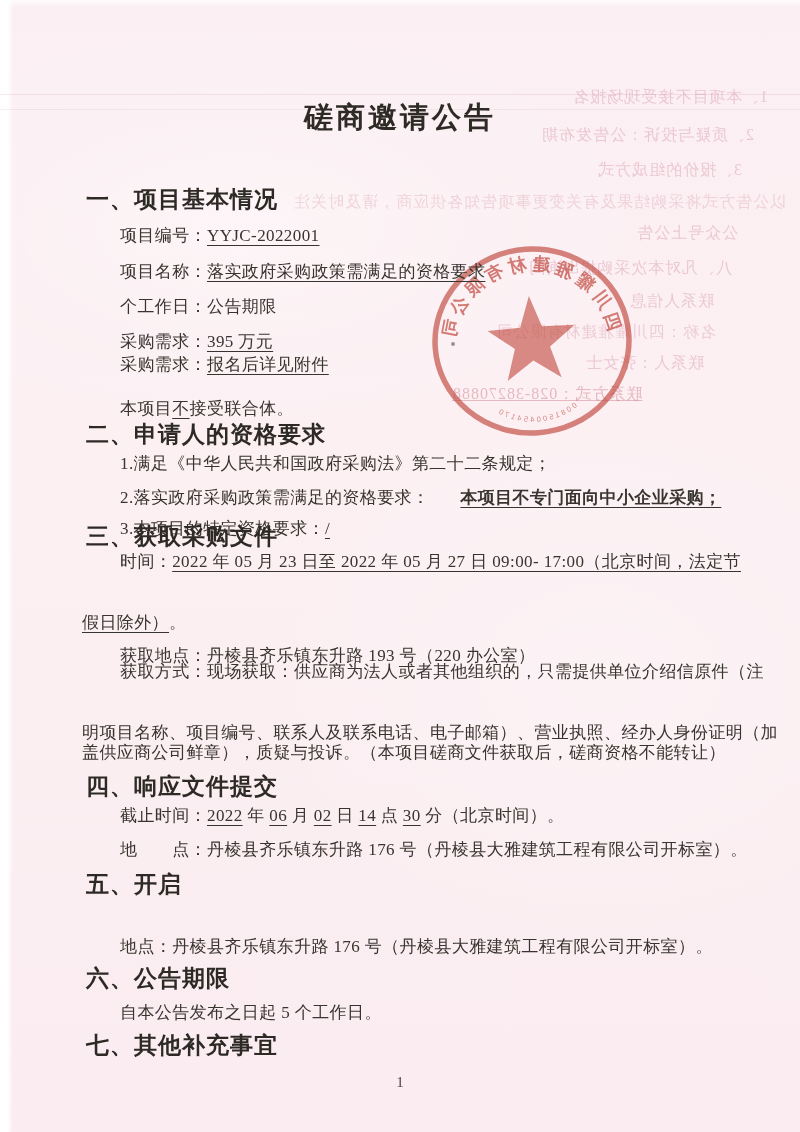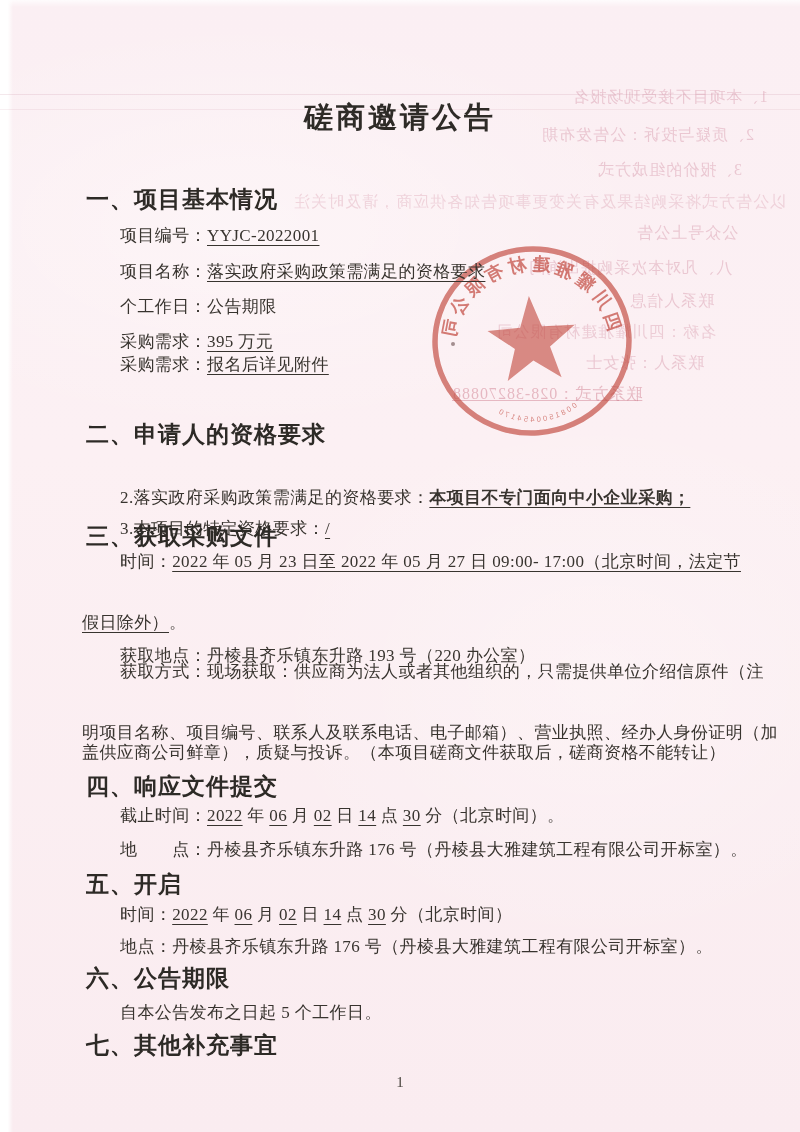--- a/index.html
+++ b/index.html
@@ -21,21 +21,21 @@
          background:rgba(90,60,60,.55);}
 
   
   .ln{position:absolute;white-space:nowrap;font-size:17px;line-height:24px;
       color:#38342f;letter-spacing:.4px;}
   .hd{left:86px;font-family:"Liberation Sans","DejaVu Sans",sans-serif;
       font-weight:700;color:#2d2a26;letter-spacing:1px;font-size:23px;}
   .ind{left:120px;}
   .cont{left:82px;}
   .u{text-decoration:underline;text-underline-offset:4px;text-decoration-thickness:1px;}
-  .bu{font-family:"Liberation Sans","DejaVu Sans",sans-serif;font-weight:700;}
+  .bu{font-family:"Liberation Sans","DejaVu Sans",sans-serif;font-weight:700;margin-left:31px;}
   .title{position:absolute;top:98px;left:0;width:800px;text-align:center;
          font-size:29px;font-weight:700;letter-spacing:3px;color:#2e2b27;}
   .pagenum{position:absolute;top:1074px;left:0;width:800px;text-align:center;
            font-size:15px;color:#4a4640;}
 
   
   .ghost{position:absolute;white-space:nowrap;transform:scaleX(-1);
          font-size:16px;color:rgba(203,122,146,.34);letter-spacing:1px;}
   .g1{top:87px;right:32px;}
   .g2{top:125px;right:46px;}
@@ -100,22 +100,24 @@
   </div>
   <div class="ln ind" style="top:295px">
     <span>个工作日：</span><span>公告期限</span>
   </div>
   <div class="ln ind" style="top:330px">
     <span>采购需求：</span><span class="u">395 万元</span>
   </div>
   <div class="ln ind" style="top:353px">
     <span>采购需求：</span><span class="u">报名后详见附件</span>
   </div>
+  <div class="ln ind" style="top:397px"><span>本项目</span><span class="u">不</span><span>接受联合体。</span></div>
 
   <div class="ln hd" style="top:422px">二、申请人的资格要求</div>
+  <div class="ln ind" style="top:452px">1.满足《中华人民共和国政府采购法》第二十二条规定；</div>
   <div class="ln ind" style="top:486px">
     <span>2.落实政府采购政策需满足的资格要求：</span><span class="u bu">本项目不专门面向中小企业采购；</span>
   </div>
   <div class="ln ind" style="top:517px">
     <span>3.本项目的特定资格要求：</span><span class="u">/</span>
   </div>
 
   <div class="ln hd" style="top:524px">三、获取采购文件</div>
   <div class="ln ind" style="top:550px">
     <span>时间：</span><span class="u">2022 年 05 月 23 日至 2022 年 05 月 27 日 09:00- 17:00（北京时间，法定节</span>
@@ -132,23 +134,20 @@
 
   <div class="ln hd" style="top:774px">四、响应文件提交</div>
   <div class="ln ind" style="top:804px">
     <span>截止时间：</span><span><span class="u">2022</span><span> 年 </span><span class="u">06</span><span> 月 </span><span class="u">02</span><span> 日 </span><span class="u">14</span><span> 点 </span><span class="u">30</span><span> 分（北京时间）。</span></span>
   </div>
   <div class="ln ind" style="top:838px">
     <span>地　　点：</span><span>丹棱县齐乐镇东升路 176 号（丹棱县大雅建筑工程有限公司开标室）。</span>
   </div>
 
   <div class="ln hd" style="top:872px">五、开启</div>
-  <div class="ln ind" style="top:903px">
-    <span>时间：</span><span><span class="u">2022</span><span> 年 </span><span class="u">06</span><span> 月 </span><span class="u">02</span><span> 日 </span><span class="u">14</span><span> 点 </span><span class="u">30</span><span> 分（北京时间）</span></span>
-  </div>
   <div class="ln ind" style="top:935px">
     <span>地点：</span><span>丹棱县齐乐镇东升路 176 号（丹棱县大雅建筑工程有限公司开标室）。</span>
   </div>
 
   <div class="ln hd" style="top:966px">六、公告期限</div>
   <div class="ln ind" style="top:1001px">自本公告发布之日起 5 个工作日。</div>
 
   <div class="ln hd" style="top:1033px">七、其他补充事宜</div>
 
   <div class="pagenum">1</div>

